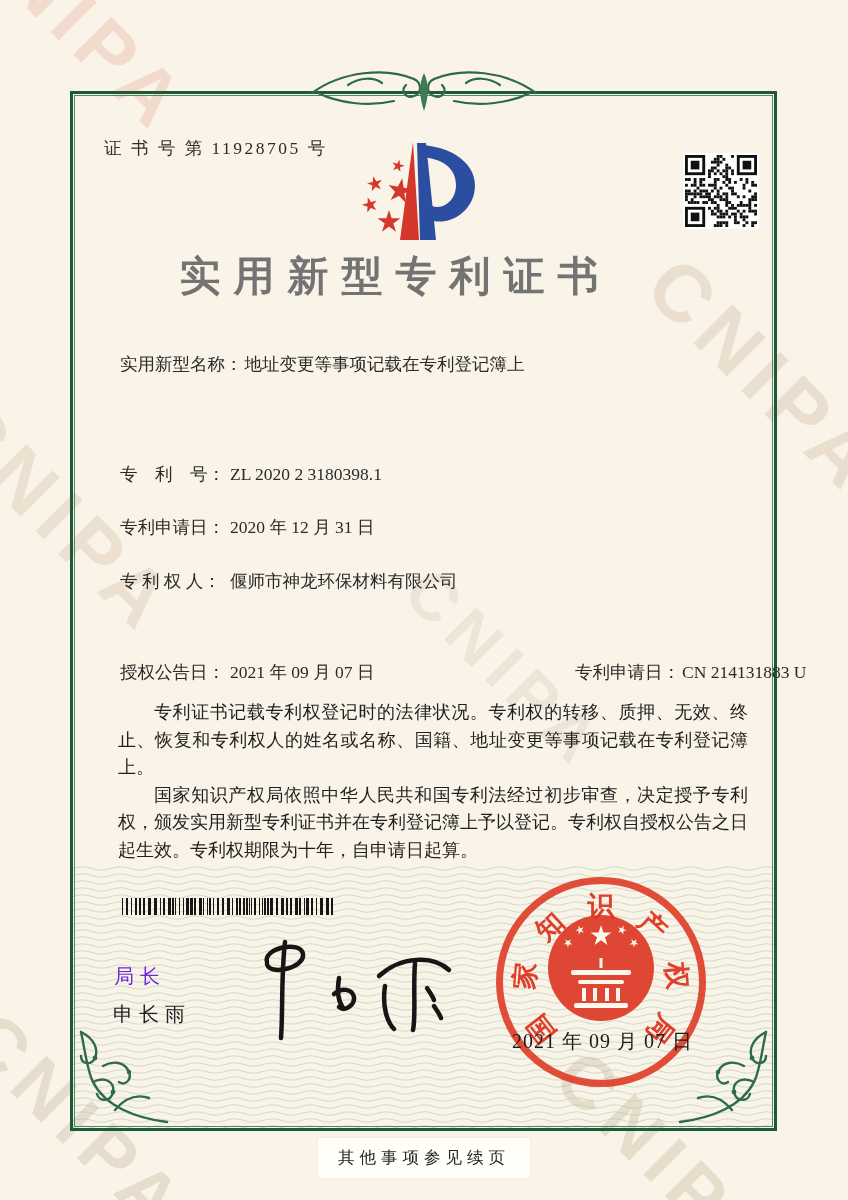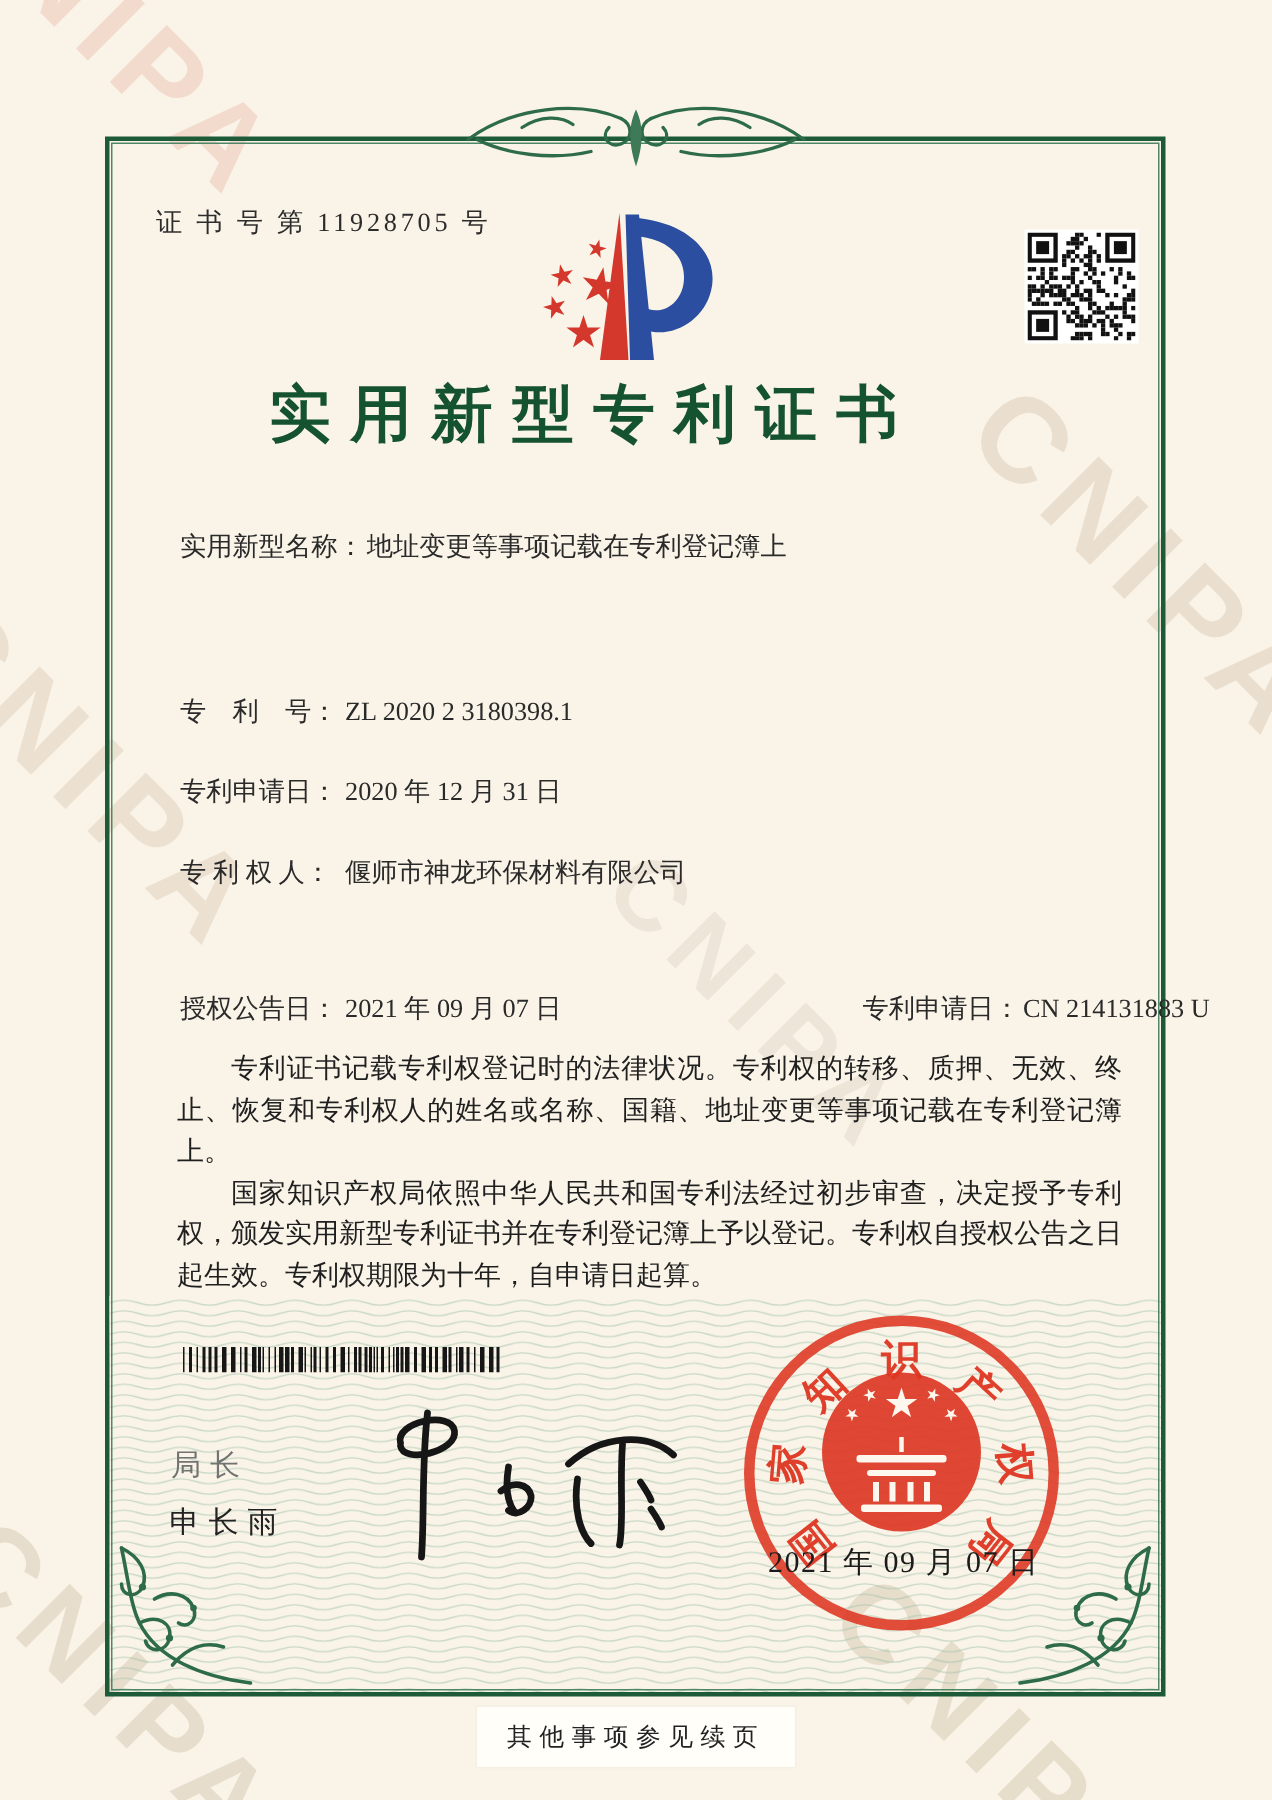--- a/index.html
+++ b/index.html
@@ -38,40 +38,40 @@
   .ornament { position:absolute; z-index:3; }
   
   .cert-no {
     position:absolute; left:104px; top:136px; font-size:17.5px;
     letter-spacing:2.5px; color:#2c2c2c; z-index:4;
   }
   .logo { position:absolute; left:356px; top:136px; z-index:4; }
   .qr  { position:absolute; left:683px; top:153px; z-index:4; background:#fff; padding:2px; }
   .title {
     position:absolute; left:70px; top:249px; width:651px; text-align:center;
-    font-size:41px; font-weight:700; letter-spacing:13px; color:#14532d; z-index:4;
+    font-size:41px; font-weight:700; letter-spacing:13px; color:#737373; z-index:4;
   }
   
   .row { position:absolute; left:120px; font-size:17.5px; color:#2a2a2a; z-index:4; white-space:nowrap; }
   .row .lb { display:inline-block; min-width:108px; }
   .row .vl { margin-left:2px; }
   .grant2 { position:absolute; left:455px; top:0; }
   
   .bodytext {
     position:absolute; left:118px; top:699px; width:630px; z-index:4;
     font-size:18px; line-height:27.5px; color:#1f1f1f; text-align:justify;
   }
   .bodytext p { text-indent:2em; }
   
   .barcode {
     position:absolute; left:122px; top:898px; width:216px; height:17px;
     display:flex; align-items:stretch; z-index:4; overflow:hidden;
   }
   .barcode i { display:block; height:100%; background:#161616; }
-  .signer-title { position:absolute; left:114px; top:963px; font-size:20px; letter-spacing:6px; color:#737373; z-index:5;
+  .signer-title { position:absolute; left:114px; top:963px; font-size:20px; letter-spacing:6px; color:#6d28d9; z-index:5;
     font-family:"Liberation Sans","DejaVu Sans",sans-serif;text-align:right; }
   .signer-name  { position:absolute; left:113px; top:1001px; font-size:20px; letter-spacing:6px; color:#222; z-index:5;
     font-family:"Liberation Sans","DejaVu Sans",sans-serif; }
   .signature { position:absolute; left:255px; top:928px; z-index:5; }
   .seal {
     position:absolute; left:496px; top:877px; width:210px; height:210px;
     border-radius:50%; border:7px solid rgba(222,53,33,0.88); z-index:4;
   }
   .seal-char {
     position:absolute; left:50%; top:50%; font-size:27px; font-weight:700;

